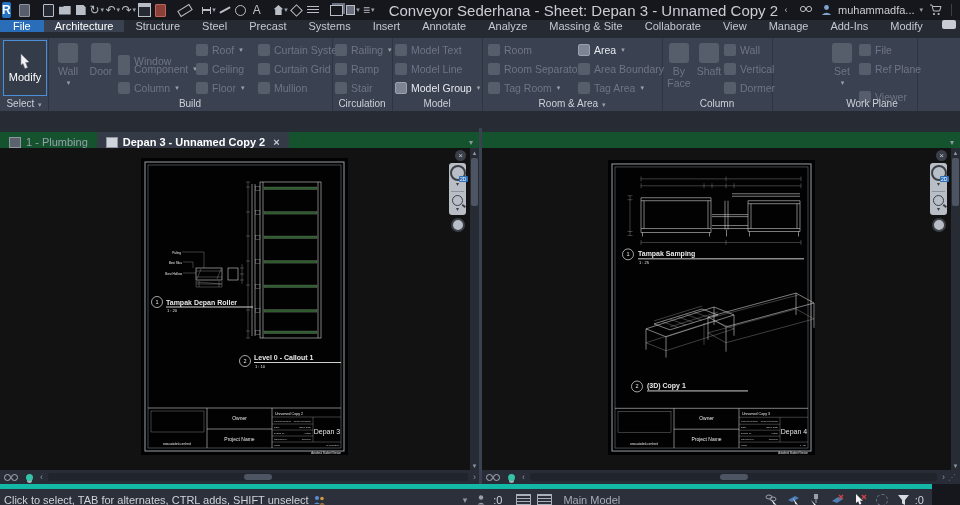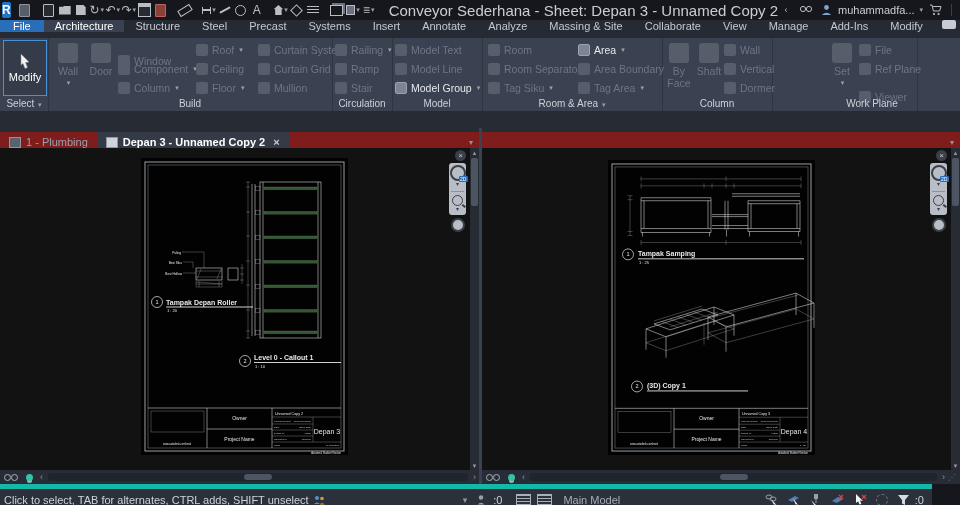--- a/index.html
+++ b/index.html
@@ -56,21 +56,21 @@
   .bic{width:20px;height:20px;background:#565d6b;border-radius:3px;margin:3px 0 2px}
   #modifybtn{position:absolute;left:3px;top:2px;width:42px;height:54px;border:1px solid #4a90d9;
       background:#343b49;display:flex;flex-direction:column;align-items:center;justify-content:center;color:#fff;font-size:11px}
   
   #optionsbar{position:absolute;left:0;top:111px;width:960px;height:17px;background:#262b34;border-bottom:1px solid #1a1d24}
   
   .pane{position:absolute;top:128px;height:356px;background:#262b34}
   #paneL{left:0;width:479px}
   #paneR{left:482px;width:478px}
   #panediv{position:absolute;left:479px;top:128px;width:3px;height:356px;background:#3a4150}
-  .vtabbar{position:absolute;left:0;top:4px;right:0;height:20px;background:#7f1d1d;display:flex;align-items:stretch;font-size:11px}
+  .vtabbar{position:absolute;left:0;top:4px;right:0;height:20px;background:#14532d;display:flex;align-items:stretch;font-size:11px}
   .vtab{display:flex;align-items:center;gap:5px;padding:0 9px;color:#98a0ae;white-space:nowrap}
   .vtab.active{background:#343a46;color:#fff}
   .vtab.bold{font-weight:bold}
   .sheeticon{width:10px;height:9px;border:1px solid #8f96a2;background:#5b626e}
   .vtab .x{font-size:11px;color:#c7ccd4;margin-left:3px}
   .tablist{margin-left:auto;align-self:center;color:#8f96a2;font-size:8px;padding:0 6px}
   .canvas{position:absolute;left:0;top:20px;right:0;height:322px;background:#121212;overflow:hidden}
   .sheet{position:absolute;background:#020202}
   .sheet svg{position:absolute;left:0;top:0}
   
@@ -358,21 +358,21 @@
     <div class="si" style="left:6px;top:3px">
         <span class="ric"></span>
         <span>Room</span>
       </div>
     <div class="si" style="left:6px;top:22px">
         <span class="ric"></span>
         <span>Room Separator</span>
       </div>
     <div class="si" style="left:6px;top:41px">
         <span class="ric"></span>
-        <span>Tag Siku</span>
+        <span>Tag Room</span>
         <span class="car">▾</span>
       </div>
     <div class="si en" style="left:96px;top:3px">
         <span class="ric yellow"></span>
         <span>Area</span>
         <span class="car">▾</span>
       </div>
     <div class="si" style="left:96px;top:22px">
         <span class="ric"></span>
         <span>Area Boundary</span>

